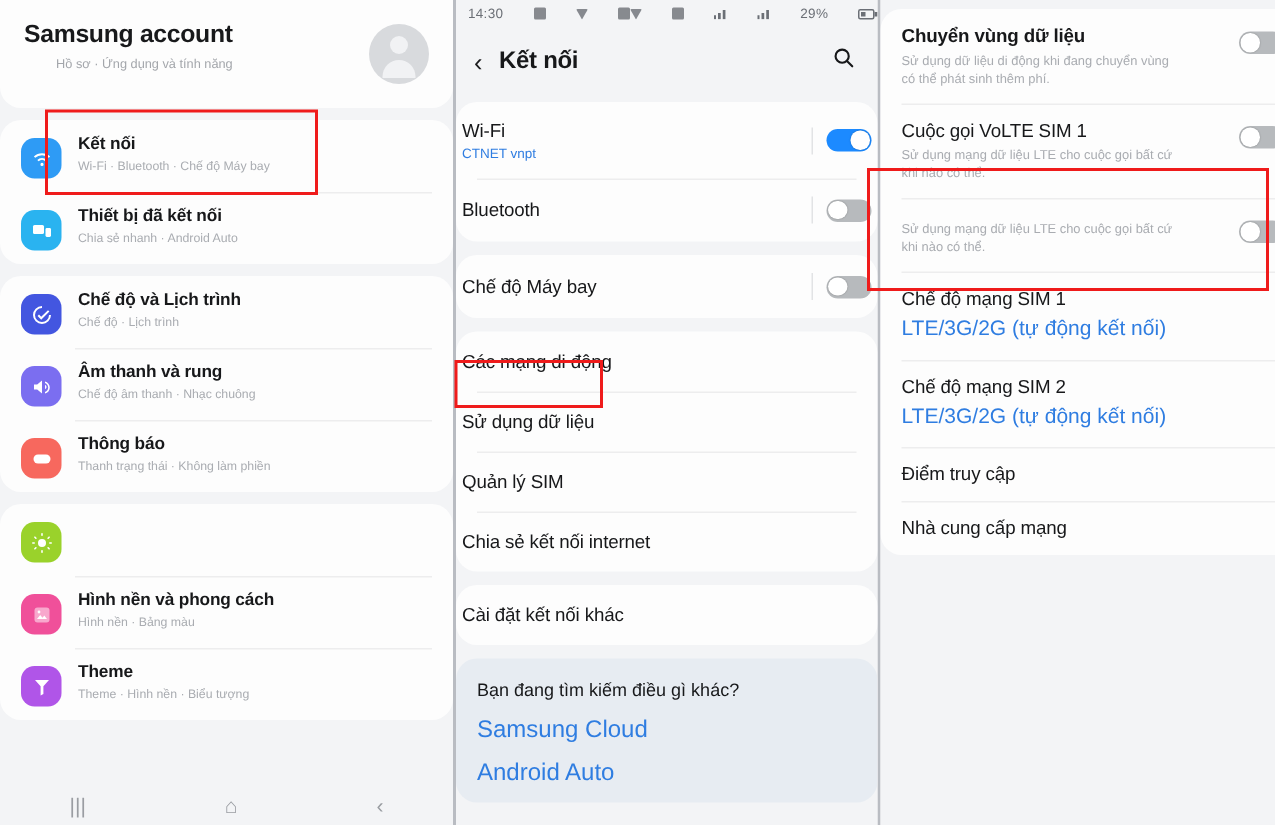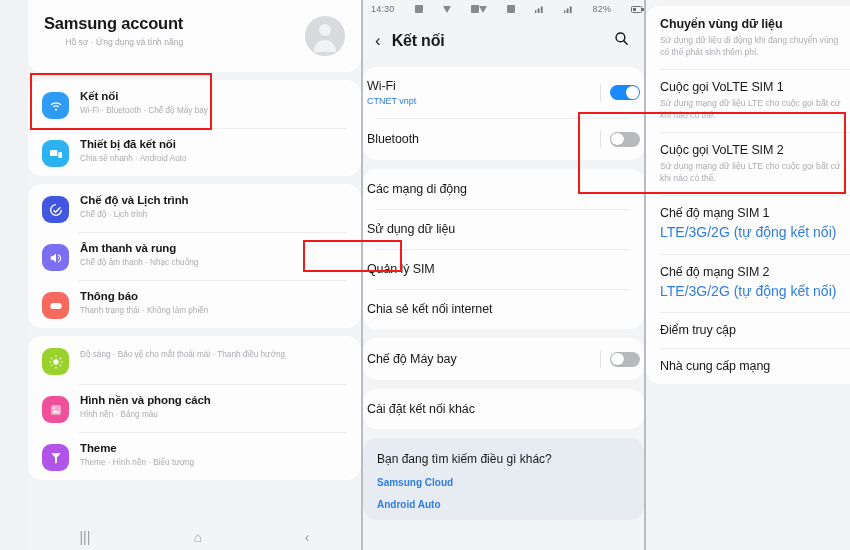--- a/index.html
+++ b/index.html
@@ -17,21 +17,21 @@
   }
 
   
   .panel {
     position: relative;
     height: 550px;
     background: #f2f3f5;
     overflow: hidden;
     flex: 0 0 auto;
   }
-  .panel.left   { width: 333px; background: #f3f4f6; margin-left: 28px; }
+  .panel.left   { width: 302px; background: #f3f4f6; }
   .divider-v    { width: 2px; height: 550px; background: #b9bcc2; flex: 0 0 auto; }
   .panel.mid    { width: 281px; background: #f3f4f6; }
   .panel.right  { width: 283px; background: #f3f4f6; }
 
   
   .statusbar {
     height: 18px;
     display: flex; align-items: center;
     justify-content: space-between;
     padding: 0 8px;
@@ -137,21 +137,21 @@
   .toggle.off { background:#b7babd; }
   .toggle.off i { left: 1.2px; }
 
   .searchcard {
     background: #e7ecf2;
     border-radius: 14px;
     padding: 14px 14px 10px 14px;
     margin-top: 9px;
   }
   .sc-title { font-size: 12px; color: #17181a; }
-  .sc-link { font-size: 10px; color: #2f7de1; font-weight: 700; margin-top: 11px; }
+  .sc-link { font-size: 16px; color: #2f7de1; font-weight: 400; margin-top: 11px; }
 
   
   .rcard {
     background: #fdfdfd;
     border-radius: 14px;
     overflow: hidden;
   }
   .r-row {
     display:flex; align-items:flex-start; justify-content:space-between;
     padding: 11px 14px; position: relative; gap: 8px;
@@ -261,21 +261,20 @@
                 <rect x="2" y="11.2" width="3" height="1.6" rx=".8"></rect>
                 <rect x="19" y="11.2" width="3" height="1.6" rx=".8"></rect>
                 <rect x="4.6" y="5.2" width="1.6" height="3" rx=".8" transform="rotate(-45 5.4 6.7)"></rect>
                 <rect x="17.8" y="15.8" width="1.6" height="3" rx=".8" transform="rotate(-45 18.6 17.3)"></rect>
                 <rect x="17.8" y="5.2" width="1.6" height="3" rx=".8" transform="rotate(45 18.6 6.7)"></rect>
                 <rect x="4.6" y="15.8" width="1.6" height="3" rx=".8" transform="rotate(45 5.4 17.3)"></rect>
               </g>
             </svg>
         </div>
         <div class="s-txt">
-          <div class="s-sub">Độ sáng  ·  Bảo vệ cho mắt thoải mái  ·  Thanh điều hướng</div>
         </div>
       </div>
       <div class="s-row">
         <div class="s-ico" style="background:#f0509a">
           <svg viewBox="0 0 24 24">
               <rect x="4.5" y="4.5" width="15" height="15" rx="3" opacity=".5"></rect>
               <path d="M7 16l3.2-4 2.3 2.8 1.8-2.2L17 16H7z"></path>
               <circle cx="9" cy="9" r="1.4"></circle>
             </svg>
         </div>
@@ -313,21 +312,21 @@
         <span>14:30</span>
         <span class="sb-ico"></span>
         <span class="sb-ico tri"></span>
         <span class="sb-ico"></span>
       </div>
       <div class="sb-right">
         <span class="sb-ico tri"></span>
         <span class="sb-ico"></span>
         <span class="sb-sig"></span>
         <span class="sb-sig"></span>
-        <span>82%</span>
+        <span>29%</span>
         <span class="sb-batt">
             <i></i>
           </span>
       </div>
     </div>
 
     <div class="hdr">
       <span class="hdr-back">‹</span>
       <span class="hdr-title">Kết nối</span>
       <span class="hdr-search">
@@ -357,47 +356,47 @@
           <div class="vsep"></div>
           <div class="toggle off">
               <i></i>
             </div>
         </div>
       </div>
     </div>
 
     <div class="mcard">
       <div class="m-row">
-        <div class="m-label">Các mạng di động</div>
-      </div>
-      <div class="m-row">
-        <div class="m-label">Sử dụng dữ liệu</div>
-      </div>
-      <div class="m-row">
-        <div class="m-label">Quản lý SIM</div>
-      </div>
-      <div class="m-row">
-        <div class="m-label">Chia sẻ kết nối internet</div>
-      </div>
-    </div>
-
-    <div class="mcard">
-      <div class="m-row">
         <div class="m-label">Chế độ Máy bay</div>
         <div class="m-right">
           <div class="vsep"></div>
           <div class="toggle off">
               <i></i>
             </div>
         </div>
       </div>
     </div>
 
     <div class="mcard">
       <div class="m-row">
+        <div class="m-label">Các mạng di động</div>
+      </div>
+      <div class="m-row">
+        <div class="m-label">Sử dụng dữ liệu</div>
+      </div>
+      <div class="m-row">
+        <div class="m-label">Quản lý SIM</div>
+      </div>
+      <div class="m-row">
+        <div class="m-label">Chia sẻ kết nối internet</div>
+      </div>
+    </div>
+
+    <div class="mcard">
+      <div class="m-row">
         <div class="m-label">Cài đặt kết nối khác</div>
       </div>
     </div>
 
     <div class="searchcard">
       <div class="sc-title">Bạn đang tìm kiếm điều gì khác?</div>
       <div class="sc-link">Samsung Cloud</div>
       <div class="sc-link">Android Auto</div>
     </div>
   </div>
@@ -423,21 +422,20 @@
           <div class="r-title">Cuộc gọi VoLTE SIM 1</div>
           <div class="r-sub">Sử dụng mạng dữ liệu LTE cho cuộc gọi bất cứ khi nào có thể.</div>
         </div>
         <div class="toggle off" style="margin-top:4px">
             <i></i>
           </div>
       </div>
 
       <div class="r-row">
         <div>
-          <div class="r-title">Cuộc gọi VoLTE SIM 2</div>
           <div class="r-sub">Sử dụng mạng dữ liệu LTE cho cuộc gọi bất cứ khi nào có thể.</div>
         </div>
         <div class="toggle off" style="margin-top:4px">
             <i></i>
           </div>
       </div>
 
       <div class="r-row">
         <div>
           <div class="r-title">Chế độ mạng SIM 1</div>

